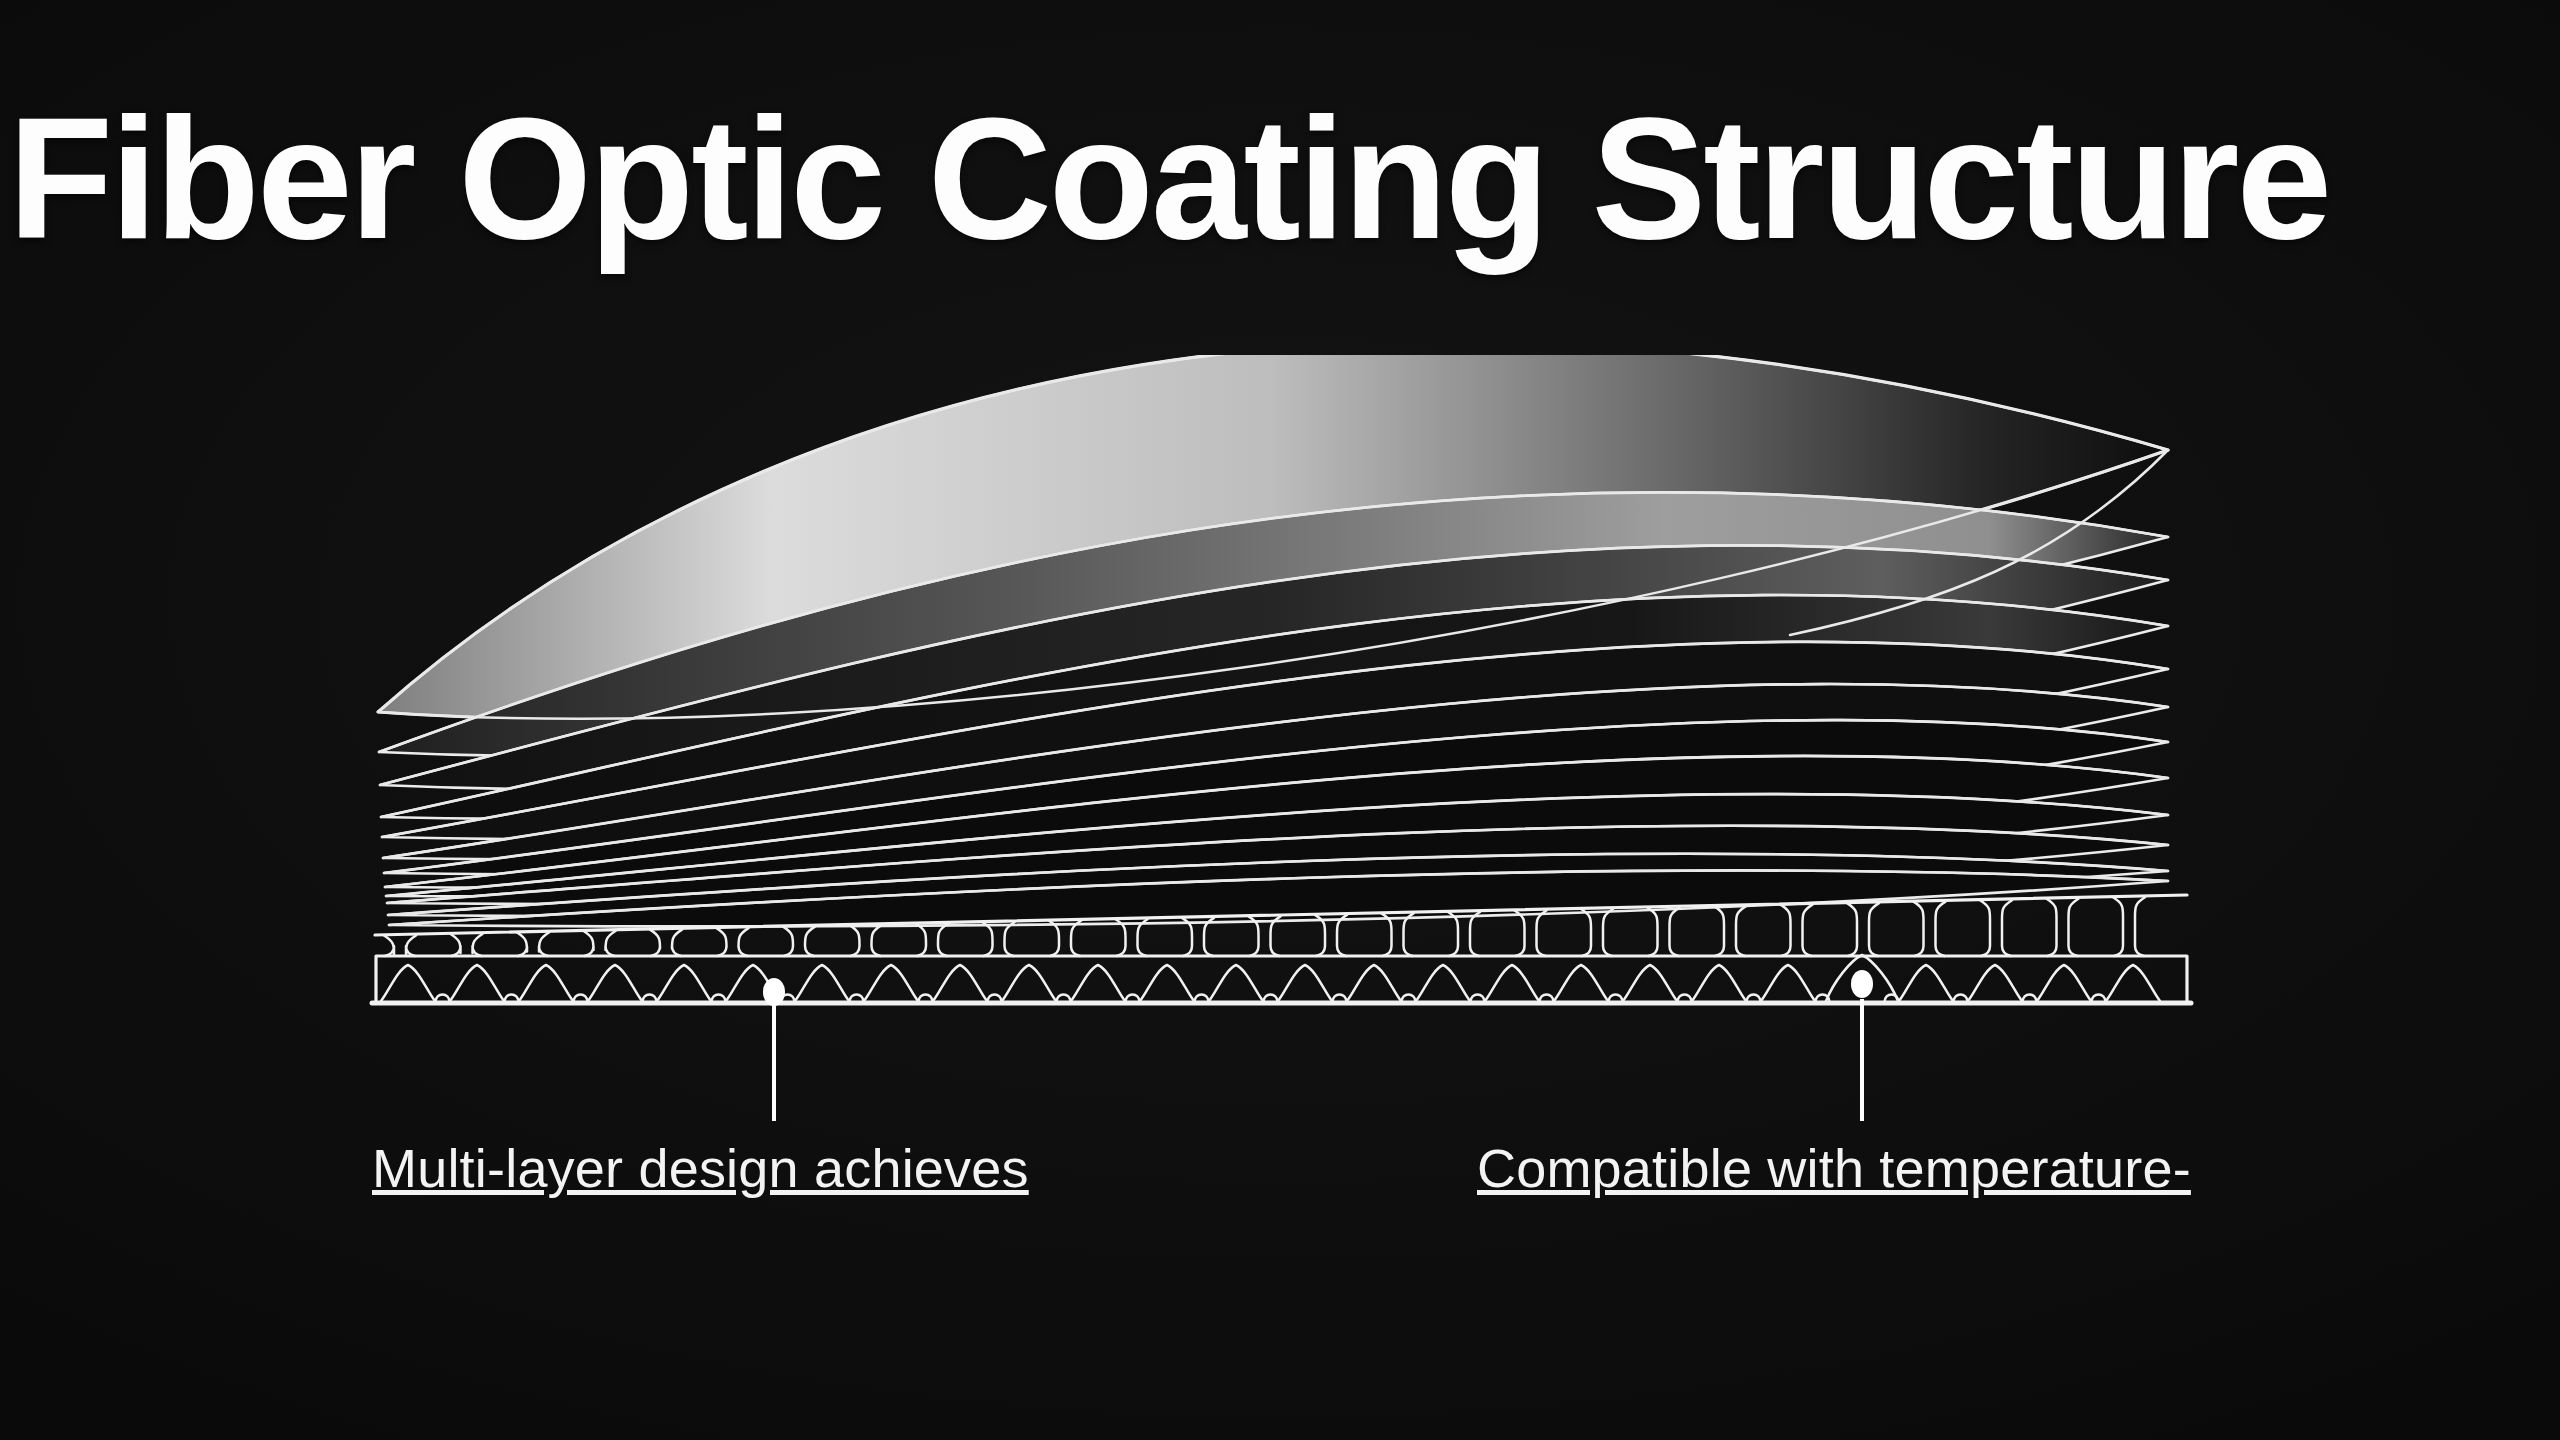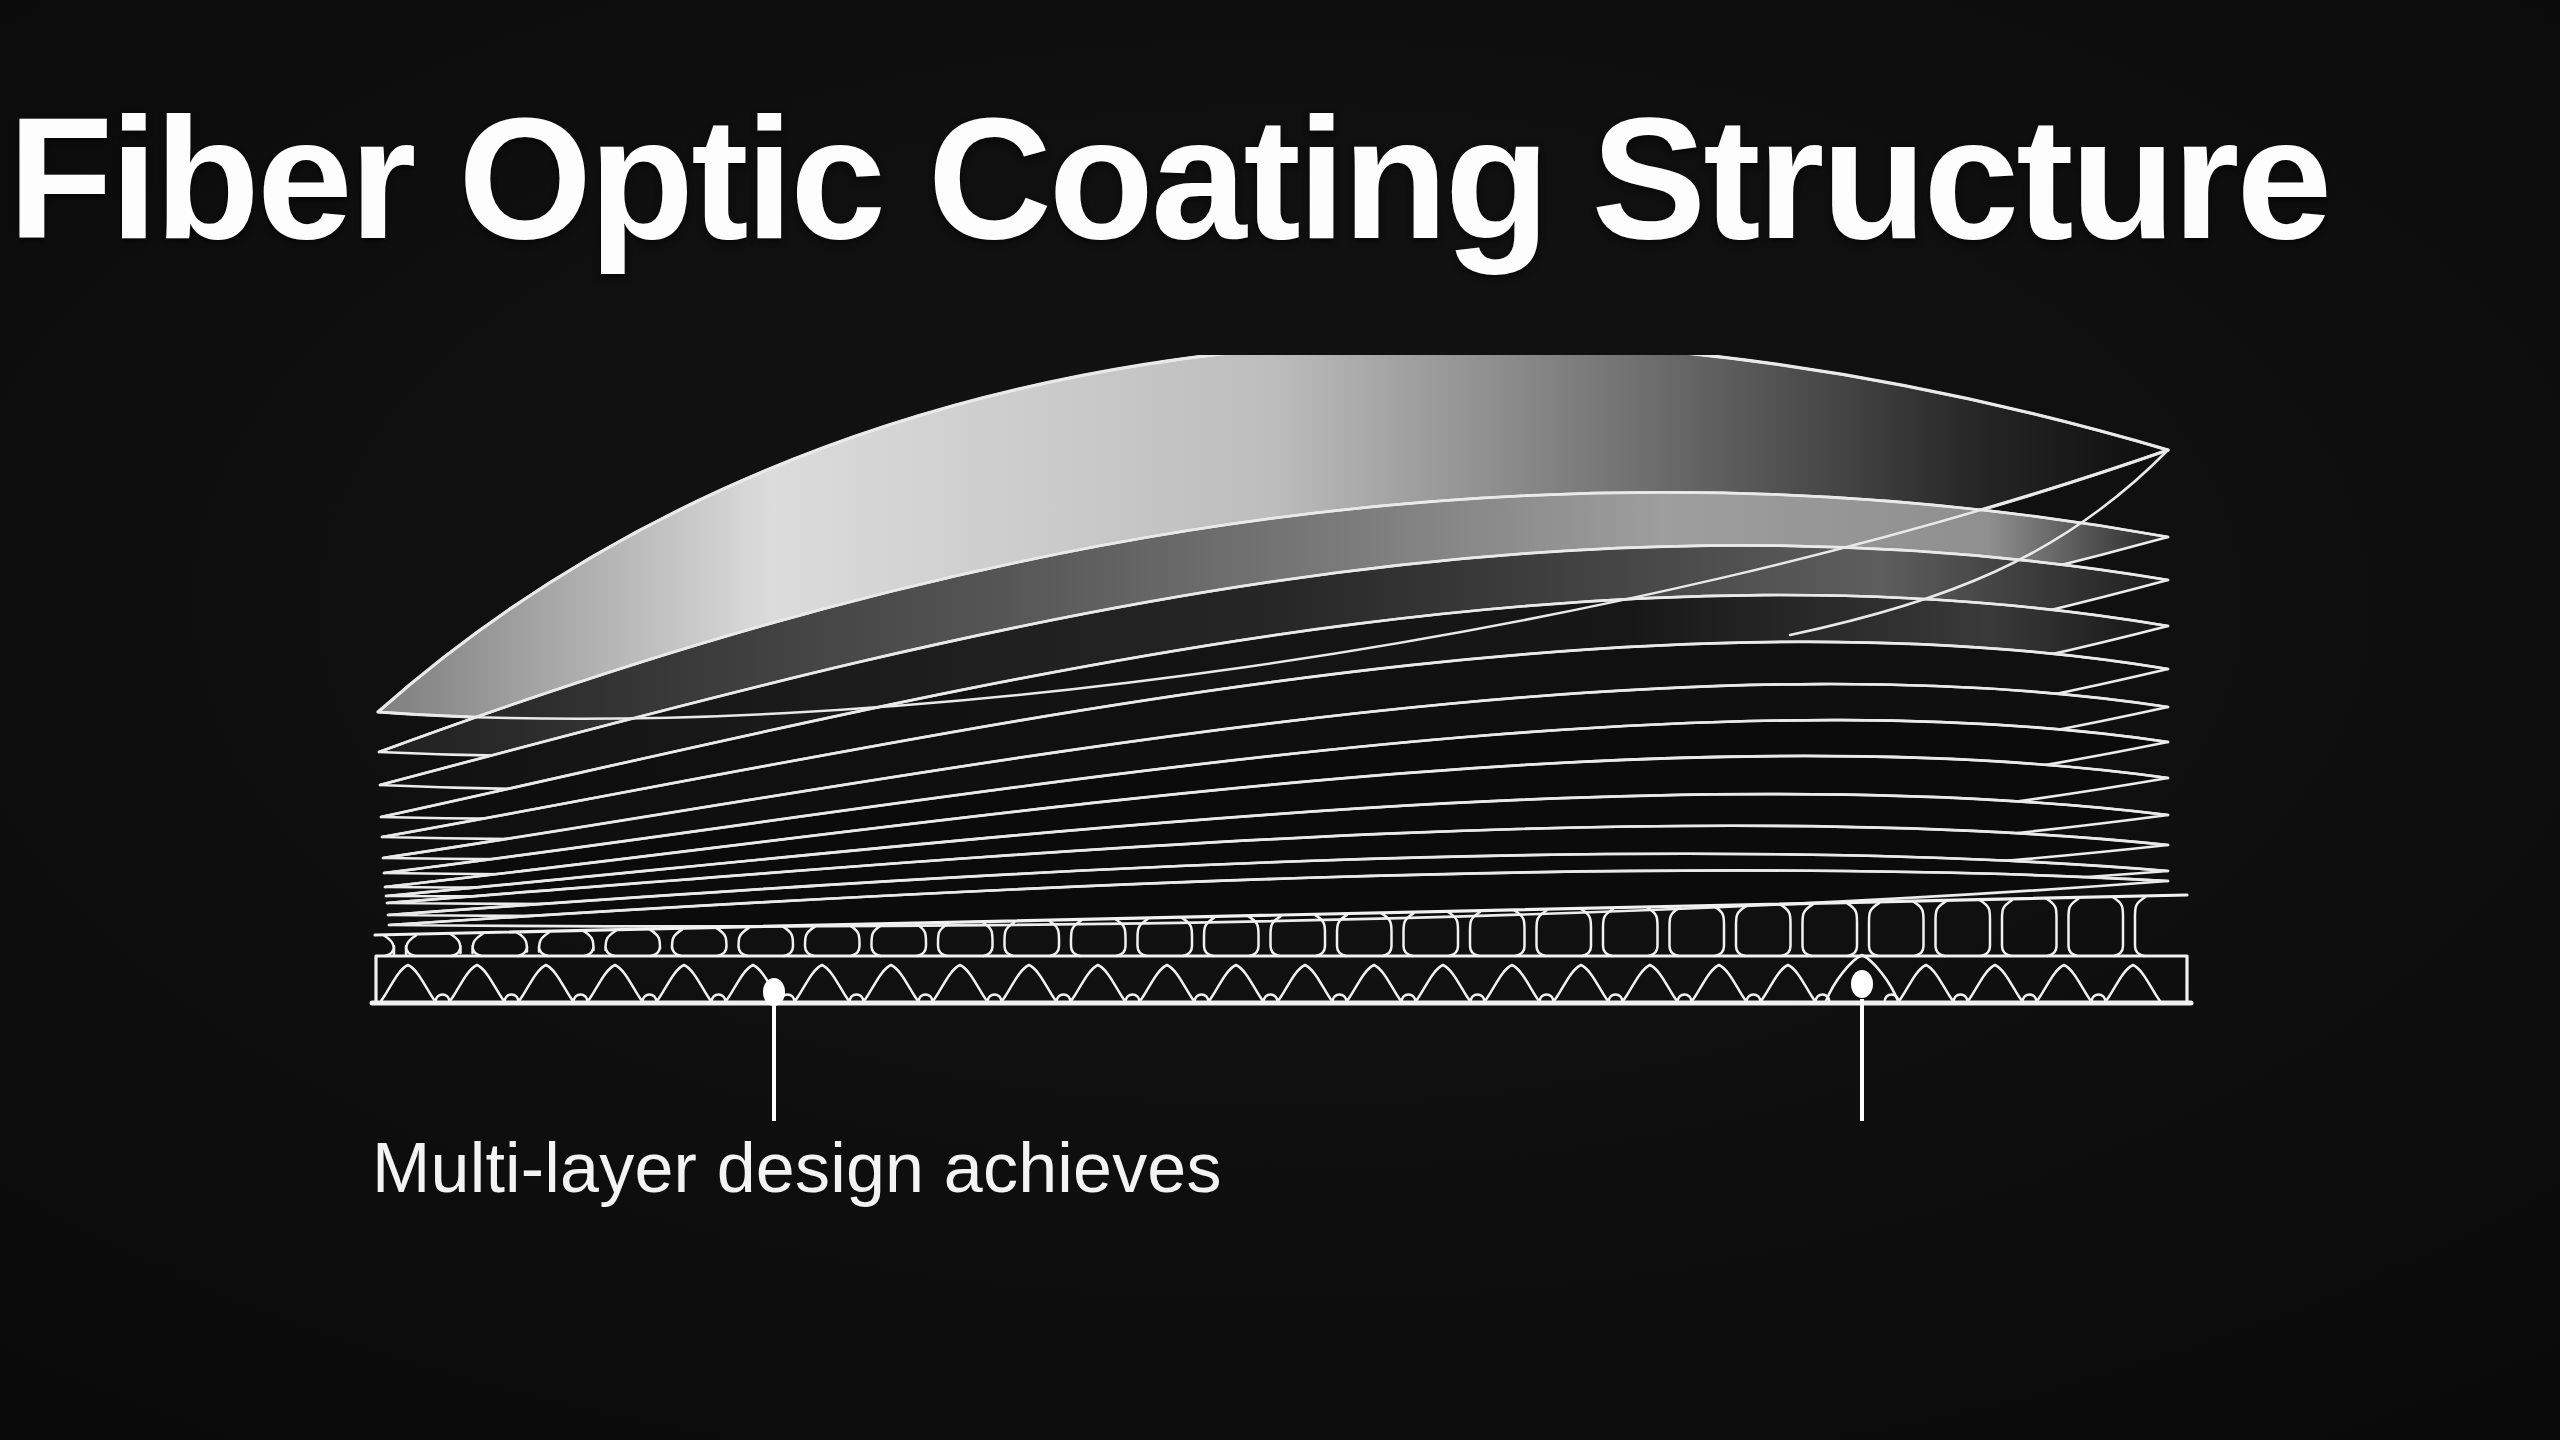--- a/index.html
+++ b/index.html
@@ -24,22 +24,22 @@
   .lf4{fill:url(#gL4)}
   .lf5{fill:#101010}.lf6{fill:#0f0f0f}
   .lf7,.lf8,.lf9,.lf10,.lf11,.lf12{fill:#0b0b0b}
   .edge{fill:none;stroke:#e9e9e9;stroke-width:2.5;stroke-linecap:round}
   .ln{fill:none;stroke:#f1f1f1;stroke-width:2.5;stroke-linecap:round;stroke-linejoin:round}
   .thick{stroke-width:3.2}
   .base{stroke-width:5}
   .leader{stroke:#ffffff;stroke-width:4;fill:none}
   .dot{fill:#ffffff}
   .caption{
-    position:absolute;color:#f3f3f3;font-size:70px;line-height:64px;
-    font-weight:400;letter-spacing:.2px;white-space:nowrap;
+    position:absolute;color:#f3f3f3;font-size:54px;line-height:64px;
+    font-weight:400;letter-spacing:.2px;white-space:nowrap;text-decoration:underline;
   }
   .caption-left{left:372px;top:1136px}
   .caption-right{left:1477px;top:1136px}
 </style>
 </head>
 <body>
 
 <div class="stage">
 
   <h1 class="title">Fiber Optic Coating Structure</h1>
@@ -208,15 +208,16 @@
         <ellipse class="dot" cx="1502" cy="629" rx="11" ry="14"></ellipse>
       </g>
     </svg>
   </div>
 
   <div class="caption caption-left">
     <div>Multi-layer design achieves</div>
   </div>
 
   <div class="caption caption-right">
+    <div>Compatible with temperature-</div>
   </div>
 
 </div>
 
 </body></html>

